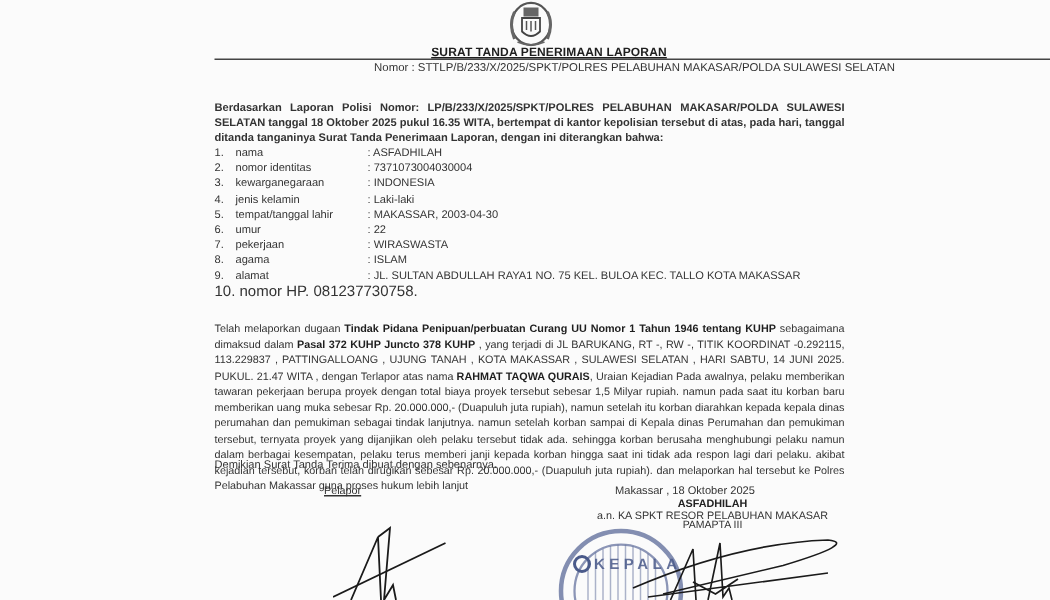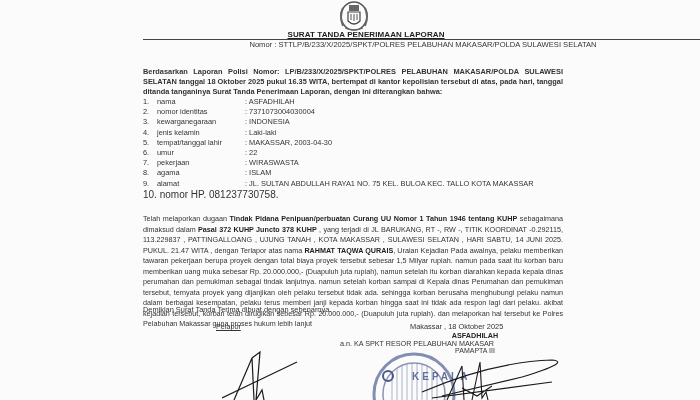--- a/index.html
+++ b/index.html
@@ -31,24 +31,24 @@
   .field .val { position:absolute; left:102px; }
   .field-last { position:absolute; left:143px; top:189px; font-size:10px; color:#333; }
   .narr {
     position:absolute; left:143px; top:214px; width:420px;
     font-size:7.2px; line-height:10.5px; text-align:justify; color:#333;
   }
   .closing { position:absolute; left:143px; top:305px; font-size:7.4px; color:#333; }
   .place-date { position:absolute; left:410px; top:322px; font-size:7.4px; color:#333; }
   .reporter-label { position:absolute; left:216px; top:322px; font-size:7.2px; color:#333;text-decoration:underline; }
   .mengetahui { position:absolute; left:390px; top:331px; width:170px; text-align:center; font-size:7.2px; font-weight:bold; color:#222; }
-  .an { position:absolute; left:340px; top:339px; width:270px; text-align:left; font-size:7.2px; color:#333; }
+  .an { position:absolute; left:340px; top:339px; width:270px; text-align:center; font-size:7.2px; color:#333; }
   .pamapta { position:absolute; left:390px; top:347px; width:170px; text-align:center; font-size:7px; color:#333; }
   .stamp { position:absolute; left:372px; top:348px; width:120px; height:70px; }
-  .stamp-text { position:absolute; left:396px; top:371px; font-size:10px; font-weight:bold; letter-spacing:3px; color:#4a5a8a; opacity:0.85;padding-left:16px; }
+  .stamp-text { position:absolute; left:396px; top:371px; font-size:10px; font-weight:bold; letter-spacing:3px; color:#4a5a8a; opacity:0.85; }
   .sig { position:absolute; }
   .bold { font-weight:bold; color:#1e1e1e; }
 </style>
 </head>
 <body>
 
 <div class="page">
 
   <svg class="emblem" viewBox="0 0 46 31">
     <ellipse cx="23" cy="16" rx="13" ry="14" fill="none" stroke="#555" stroke-width="1.5"></ellipse>

